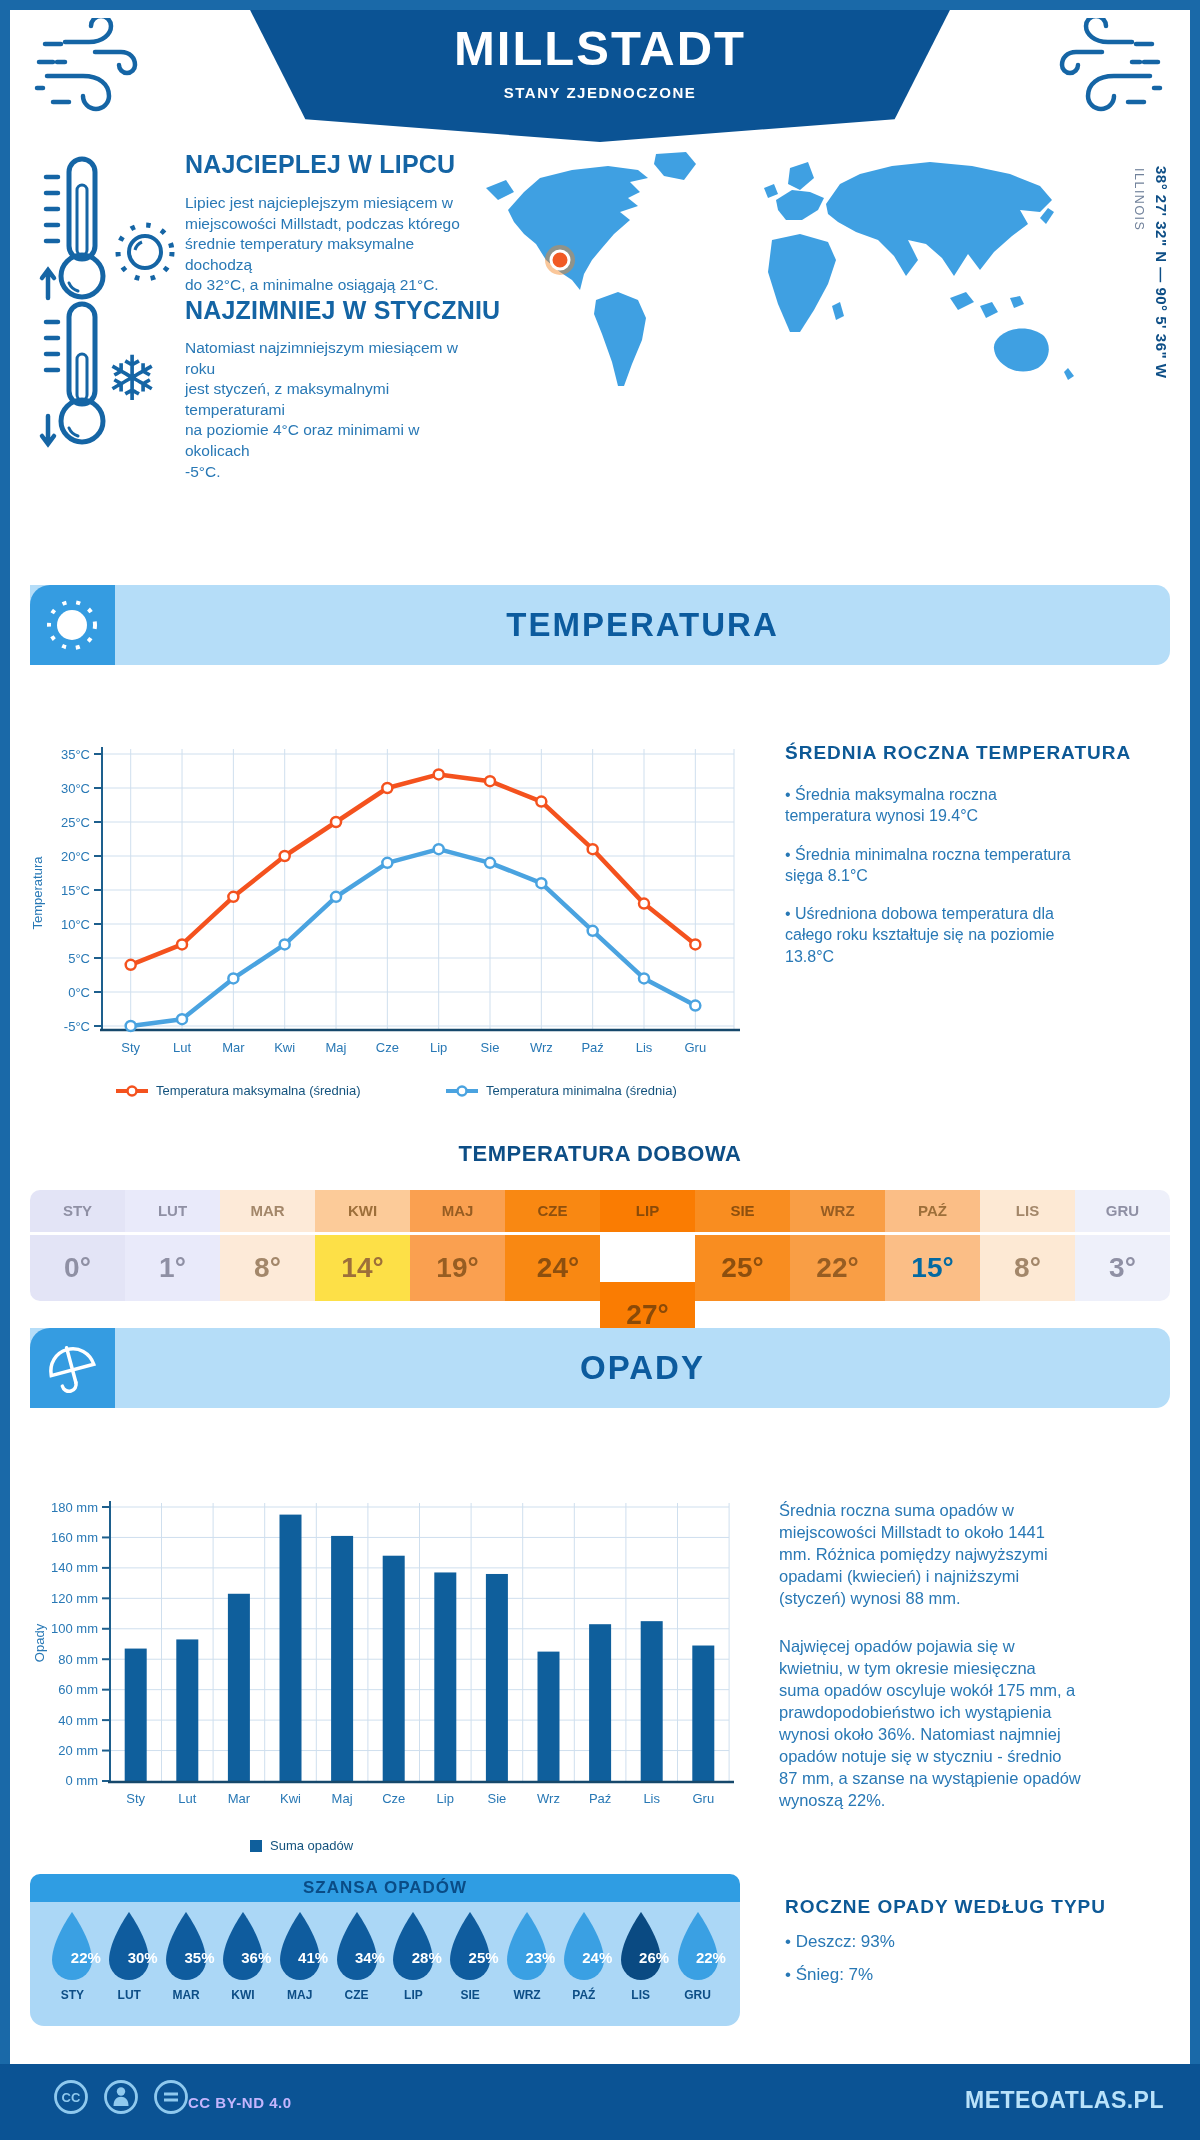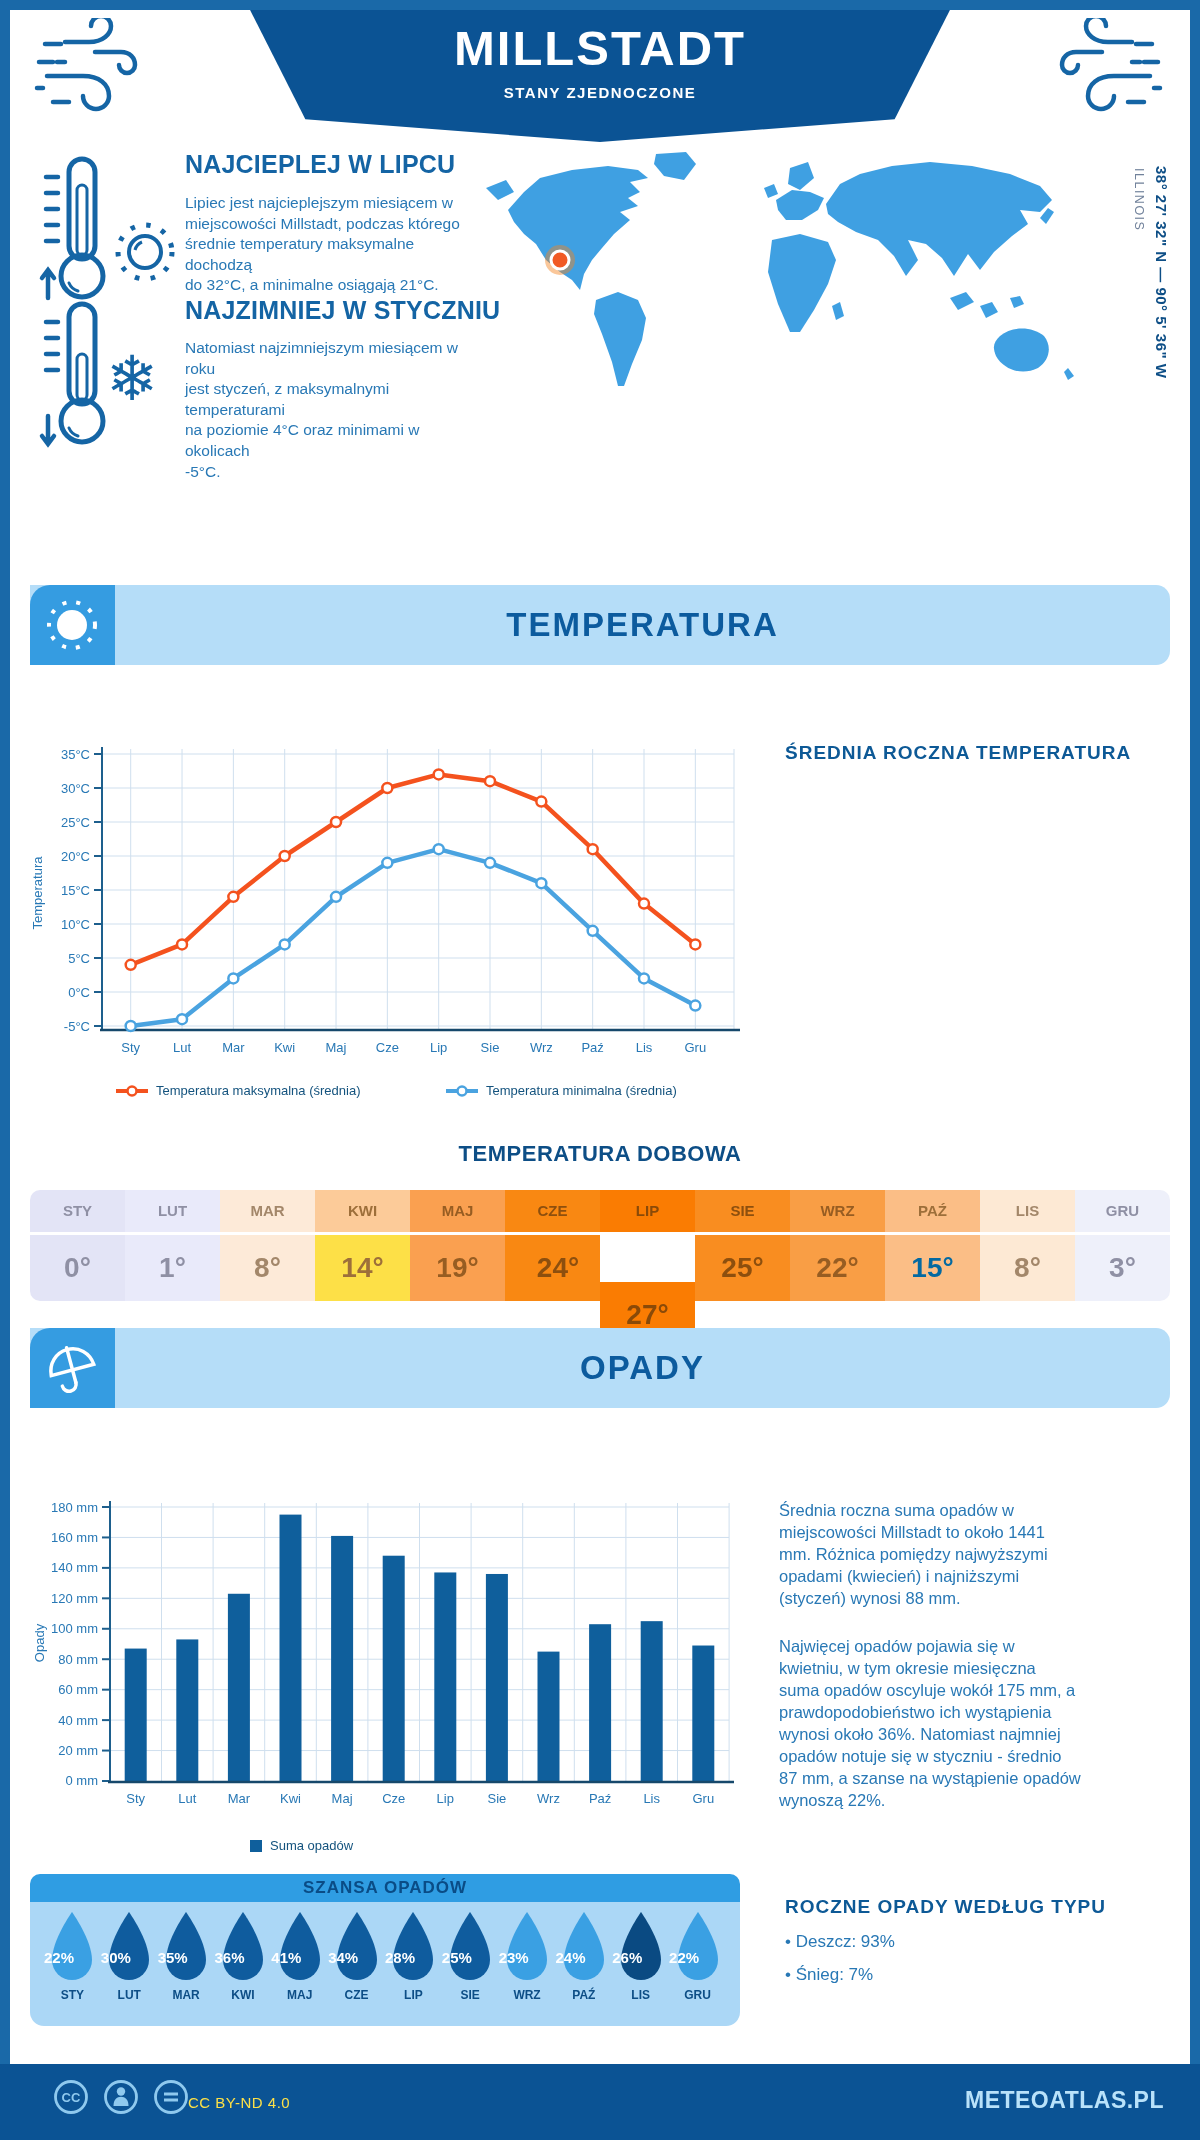--- a/index.html
+++ b/index.html
@@ -55,28 +55,28 @@
 
   .bar-legend{position:absolute;left:250px;top:1838px;font-size:13px;color:#14537e;display:flex;align-items:center;gap:8px;}
   .bar-legend .sq{width:12px;height:12px;background:#0f5f9c;display:inline-block;}
 
   
   .chance-head{position:absolute;left:30px;top:1874px;width:710px;height:28px;background:#2f9de3;border-radius:10px 10px 0 0;
                text-align:center;line-height:28px;font-size:17px;font-weight:bold;color:#0a4c86;letter-spacing:1px;}
   .chance-panel{position:absolute;left:30px;top:1902px;width:710px;height:124px;background:#abd7f6;border-radius:0 0 14px 14px;
                 display:flex;padding:8px 14px 0 14px;box-sizing:border-box;}
   .drop-cell{flex:1;text-align:center;position:relative;}
-  .drop-cell .pct{position:absolute;left:0;top:39px;width:100%;text-align:left;color:#fff;font-weight:bold;font-size:15px;}
+  .drop-cell .pct{position:absolute;left:0;top:39px;width:100%;text-align:right;color:#fff;font-weight:bold;font-size:15px;}
   .drop-cell .mon{margin-top:2px;font-size:12px;font-weight:bold;color:#0d4e86;}
 
   .type-bullets p{margin:0 0 13px 0;font-size:17px;color:#2878b5;}
 
   
   .footer{position:absolute;left:0;top:2064px;width:1200px;height:76px;background:#0b5394;z-index:50;}
-  .footer .lic{position:absolute;left:188px;top:30px;font-size:15px;font-weight:normal;color:#fde047;letter-spacing:.5px;}
+  .footer .lic{position:absolute;left:188px;top:30px;font-size:15px;font-weight:bold;color:#c4b5fd;letter-spacing:.5px;}
   .footer .site{position:absolute;right:36px;top:23px;font-size:23px;font-weight:bold;color:#b9e2fa;letter-spacing:.5px;}
   .cc-icons{position:absolute;left:52px;top:14px;display:flex;gap:12px;}
 
   .snow{position:absolute;font-family:"DejaVu Sans",sans-serif;color:#1565a5;font-size:62px;}
 </style>
 </head>
 <body>
 
 <div class="page">
 
@@ -283,20 +283,29 @@
         <line x1="88" y1="358" x2="120" y2="358" stroke="#f4521e" stroke-width="4"></line>
         <circle cx="104" cy="358" r="4.5" fill="#fff" stroke="#f4521e" stroke-width="2.5"></circle>
         <text x="128" y="362" class="legend-text">Temperatura maksymalna (średnia)</text>
         <line x1="418" y1="358" x2="450" y2="358" stroke="#4aa3e0" stroke-width="4"></line>
         <circle cx="434" cy="358" r="4.5" fill="#fff" stroke="#4aa3e0" stroke-width="2.5"></circle>
         <text x="458" y="362" class="legend-text">Temperatura minimalna (średnia)</text>
       </g>
     </svg>
 
   <div class="col-head" style="left:785px;top:742px">ŚREDNIA ROCZNA TEMPERATURA</div>
+  <div class="bullets abs" style="left:785px;top:784px;width:380px">
+    <p>• Średnia maksymalna roczna
+temperatura wynosi 19.4°C</p>
+    <p>• Średnia minimalna roczna temperatura
+sięga 8.1°C</p>
+    <p>• Uśredniona dobowa temperatura dla
+całego roku kształtuje się na poziomie
+13.8°C</p>
+  </div>
 
   <div class="daily-head" style="top:1141px">TEMPERATURA DOBOWA</div>
   <div class="dtable" id="daily-table">
       <div class="drow months">
         <div class="dcell" style="background: rgb(227, 228, 246); color: rgb(143, 144, 164);">STY</div>
         <div class="dcell" style="background: rgb(233, 234, 250); color: rgb(143, 144, 164);">LUT</div>
         <div class="dcell" style="background: rgb(253, 234, 216); color: rgb(163, 135, 106);">MAR</div>
         <div class="dcell" style="background: rgb(252, 203, 153); color: rgb(157, 111, 58);">KWI</div>
         <div class="dcell" style="background: rgb(250, 160, 80); color: rgb(151, 93, 34);">MAJ</div>
         <div class="dcell" style="background: rgb(249, 136, 18); color: rgb(141, 79, 14);">CZE</div>

